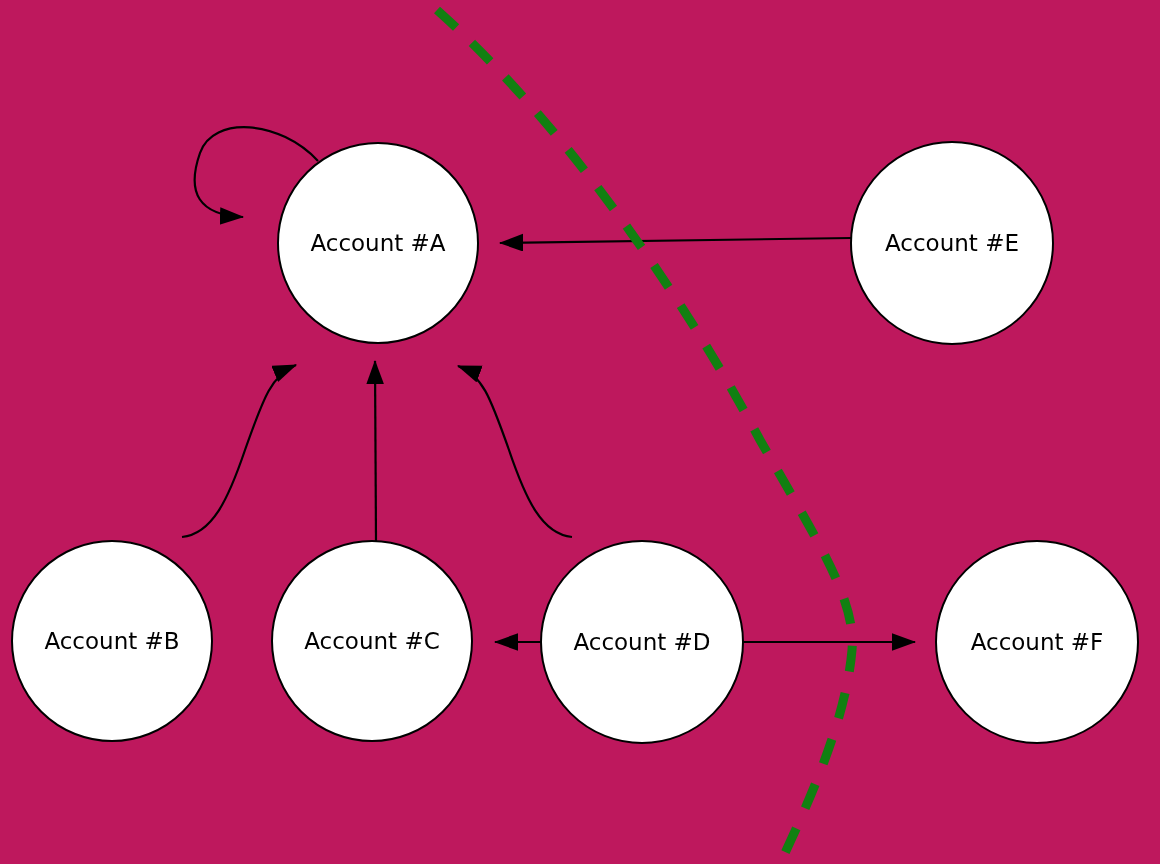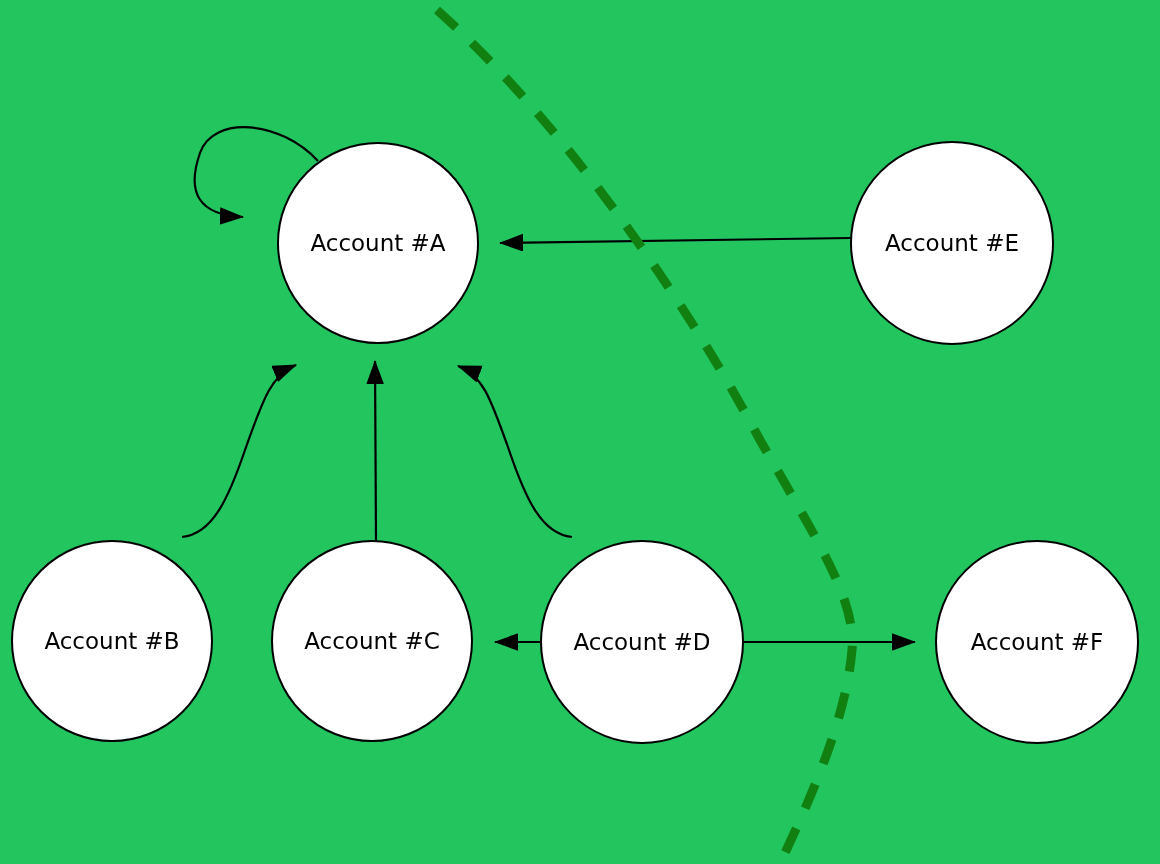--- a/index.html
+++ b/index.html
@@ -11,21 +11,21 @@
   body {
     width: 1160px;
     height: 864px;
     font-family: "DejaVu Sans", "Liberation Sans", sans-serif;
     overflow: hidden;
   }
   #diagram-root {
     position: relative;
     width: 1160px;
     height: 864px;
-    background: #22c55e;
+    background: #be185d;
   }
   svg#graph-canvas {
     display: block;
     width: 1160px;
     height: 864px;
   }
   .node-circle {
     fill: #ffffff;
     stroke: #000000;
     stroke-width: 2;

